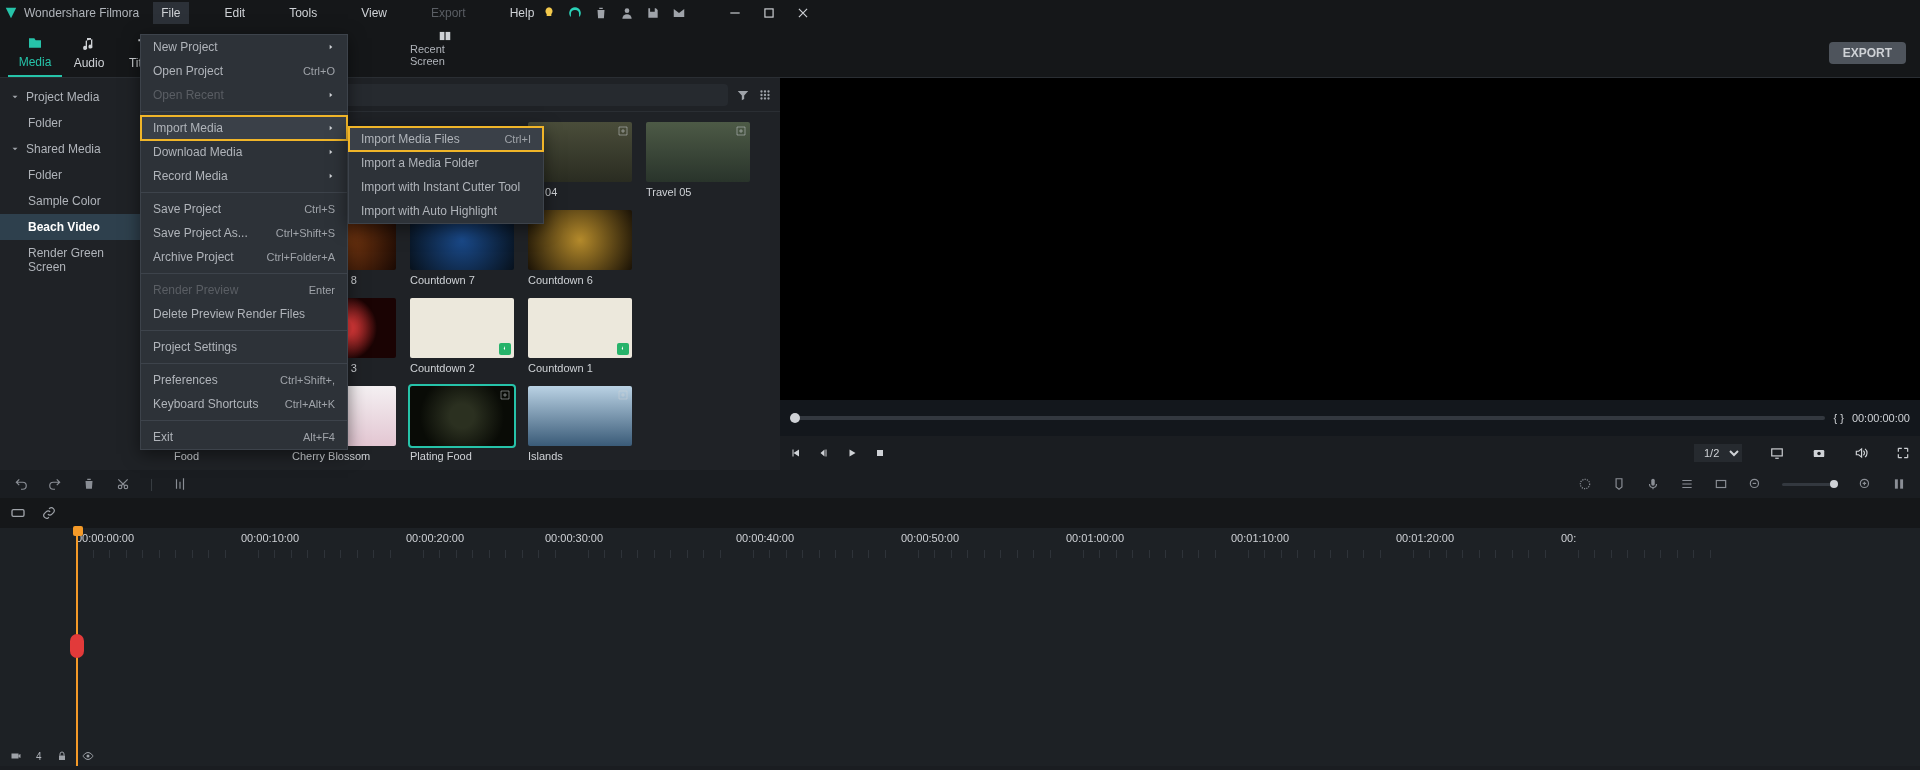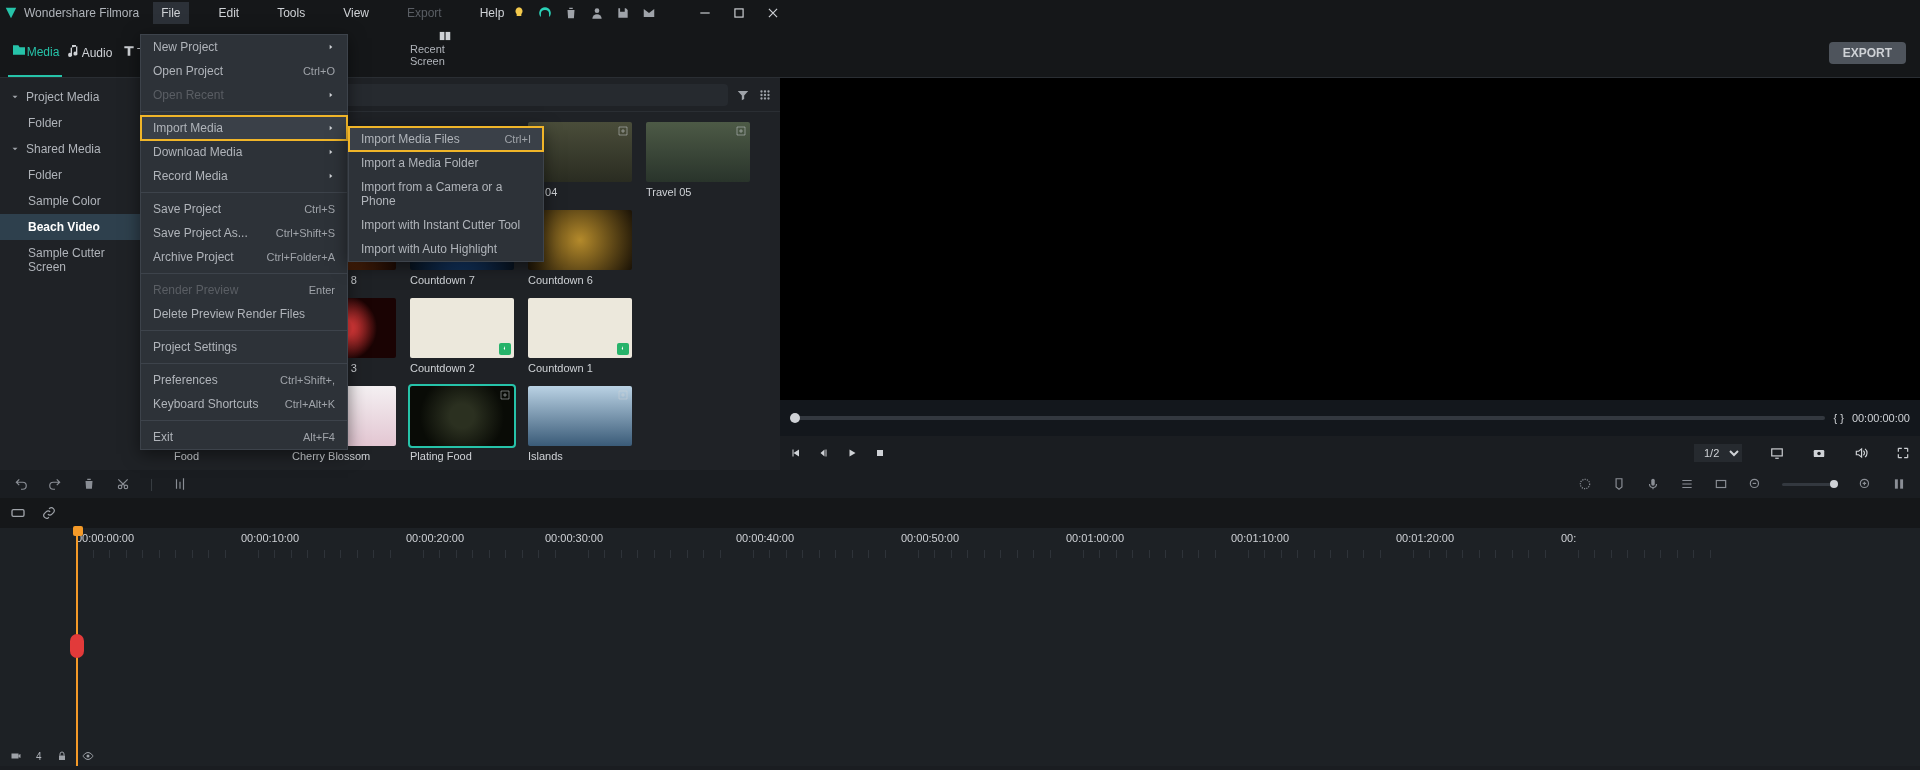--- a/index.html
+++ b/index.html
@@ -21,41 +21,41 @@
   align-items: center;
   padding: 0 4px;
 }
 .logo {
   display: flex; align-items: center; gap: 6px;
   margin-right: 14px;
 }
 .logo-icon {
   width: 14px; height: 14px;
 }
-.menubar { display: flex; gap: 22px; }
+.menubar { display: flex; gap: 28px; }
 .menu-item { padding: 4px 8px; cursor: default; color:#cfd2d6; }
 .menu-item.open { background:#2c3138; }
 .menu-item.disabled { color:#5a5e64; }
 .title-center { flex:1; text-align:center; color:#cfd2d6; }
 .titlebar-right { display:flex; gap:12px; align-items:center; }
 .tb-icon { width:14px; height:14px; fill:#9fa3a9; cursor:default; }
 .tb-icon.accent { fill:#2ad1b7; }
 .tb-icon.yellow { fill:#f3c94c; }
 .win-btn { width:22px; height:22px; display:flex;align-items:center;justify-content:center; }
 
 .tabs-row {
   height: 52px;
   background:#151719;
   display:flex;
   align-items:flex-end;
   padding: 0 8px;
   border-bottom:1px solid #2a2e33;
 }
 .tab {
-  display:flex; flex-direction:row; align-items:center; justify-content:center;
+  display:flex; flex-direction:column; align-items:center; justify-content:center;
   width:54px; height:48px; color:#cfd2d6; cursor:default;
 }
 .tab svg { width:16px; height:16px; fill:#cfd2d6; margin-bottom:4px;}
 .tab.active { color:#26c3a9; border-bottom:2px solid #26c3a9;}
 .tab.active svg { fill:#26c3a9;}
 .tabs-ext { flex:1; display:flex; align-items:flex-end; padding-left:240px;}
 .split-tab { display:flex; flex-direction:column; align-items:center; width:70px; height:48px;}
 .export-btn {
   margin-left:auto; margin-right:6px; align-self:center;
   background:#4e545c; color:#cfd2d6; border-radius:4px;
@@ -277,21 +277,21 @@
       </div>
     <div class="side-row child">
         <span>Sample Color</span>
         <span class="count">2</span>
       </div>
     <div class="side-row child active">
         <span>Beach Video</span>
         <span class="count">2</span>
       </div>
     <div class="side-row child">
-        <span>Sample Cutter Screen</span>
+        <span>Render Green Screen</span>
         <span class="count">1</span>
       </div>
   </div>
 
   <div class="media-panel">
     <div class="media-toolbar">
       <svg class="tb-smallicon" viewBox="0 0 24 24">
           <path d="M6 9l6 6 6-6z"></path>
         </svg>
       <div class="search-wrap">
@@ -739,21 +739,18 @@
 
 <div class="sub-menu">
   <div class="fm-row hl2">
       <span>Import Media Files</span>
       <span class="short">Ctrl+I</span>
     </div>
   <div class="fm-row">
       <span>Import a Media Folder</span>
     </div>
   <div class="fm-row">
-      <span>Import from a Camera or a Phone</span>
-    </div>
-  <div class="fm-row">
       <span>Import with Instant Cutter Tool</span>
     </div>
   <div class="fm-row">
       <span>Import with Auto Highlight</span>
     </div>
 </div>
 
 </body></html>

